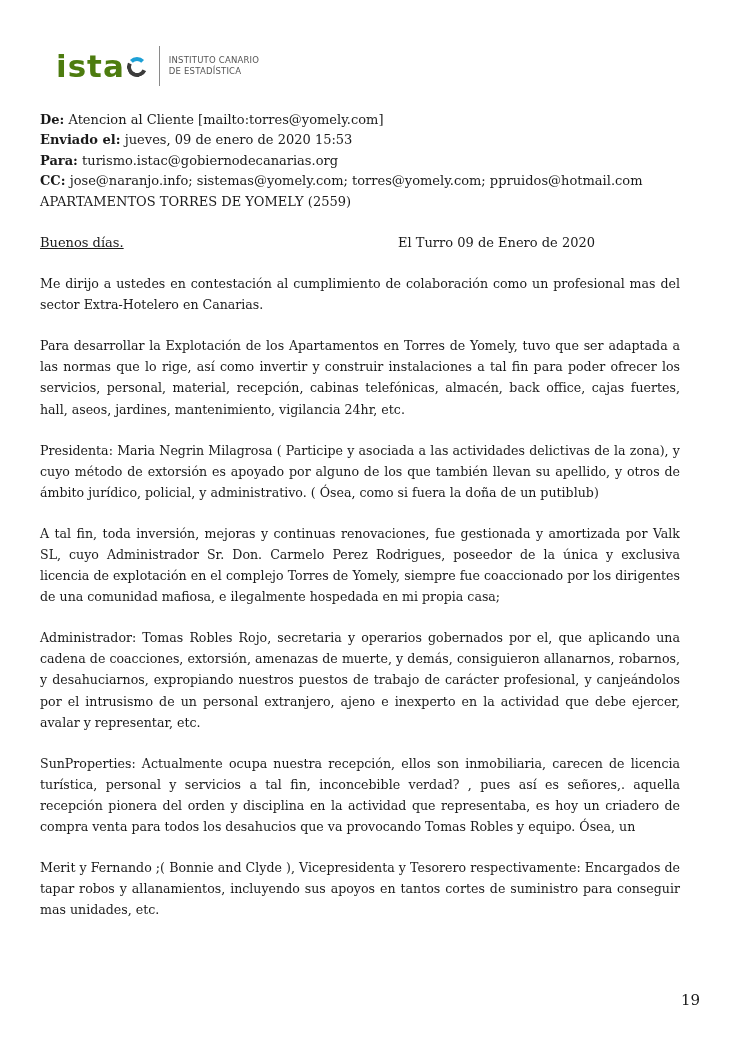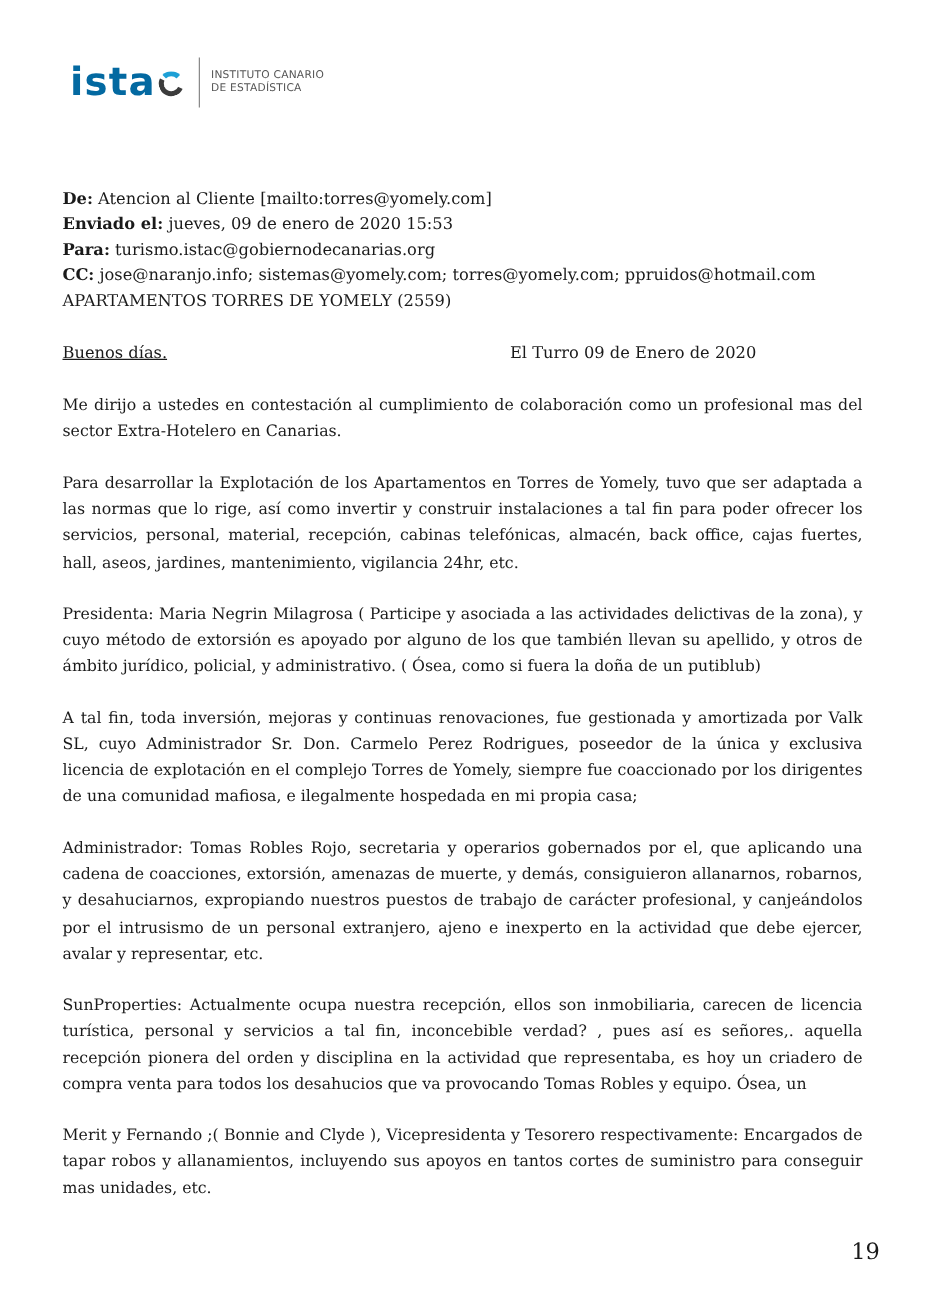--- a/index.html
+++ b/index.html
@@ -4,49 +4,49 @@
   <style>
     html, body { margin: 0; padding: 0; background: #ffffff; }
     body {
       width: 744px; height: 1053px; position: relative; overflow: hidden;
       font-family: "DejaVu Serif", "Liberation Serif", serif;
       color: #1a1a1a;
     }
     .logo { position: absolute; left: 56px; top: 44px; height: 44px; display: flex; align-items: center; }
     .logo-word {
       font-family: "DejaVu Sans", "Liberation Sans", sans-serif;
-      font-size: 31px; font-weight: bold; color: #0369a1; letter-spacing: 1px;
+      font-size: 31px; font-weight: bold; color: #4d7c0f; letter-spacing: 1px;
       display: flex; align-items: center; line-height: 1;
     }
     .logo-c { position: relative; display: inline-block; width: 22px; height: 22px; margin-left: 2px; margin-top: 4px; }
     .logo-c .arc-top {
       position: absolute; left: 0; top: 0; width: 20px; height: 20px; box-sizing: border-box;
       border: 4px solid transparent; border-top-color: #1da0d6; border-radius: 50%;
     }
     .logo-c .arc-bottom {
       position: absolute; left: 0; top: 0; width: 20px; height: 20px; box-sizing: border-box;
       border: 4px solid transparent; border-bottom-color: #3c3c3c; border-left-color: #3c3c3c; border-radius: 50%;
       transform: rotate(-20deg);
     }
     .logo-sep { width: 1px; height: 40px; background: #8a8a8a; margin: 0 9px 0 10px; }
     .logo-text {
       font-family: "DejaVu Sans", "Liberation Sans", sans-serif;
       font-size: 8.5px; color: #555; line-height: 11px; letter-spacing: 0.2px; text-transform: uppercase;
     }
 
-    .content { position: absolute; left: 50px; top: 110px; width: 640px; font-size: 13px; margin-top: 40px; }
+    .content { position: absolute; left: 40px; top: 110px; width: 640px; font-size: 13px; }
     .header-line { line-height: 20.4px; }
     .header-line b { font-weight: bold; }
     .greeting-row { margin-top: 21px; line-height: 20px; position: relative; height: 20px; text-decoration: underline; }
     .greeting-row .place-date { position: absolute; left: 358px; top: 0; }
     p.body {
       margin: 20px 0 0 0; line-height: 21.1px; text-align: justify; font-size: 12.6px;
     }
     .page-number {
-      position: absolute; left: 681px; top: 991px; font-size: 18px;
+      position: absolute; left: 681px; top: 991px; font-size: 15px;
       font-family: "DejaVu Serif", "Liberation Serif", serif;
     }
   </style>
 </head>
 <body>
 
 <div class="logo">
   <div class="logo-word">
     <span>ista</span>
     <span class="logo-c">

